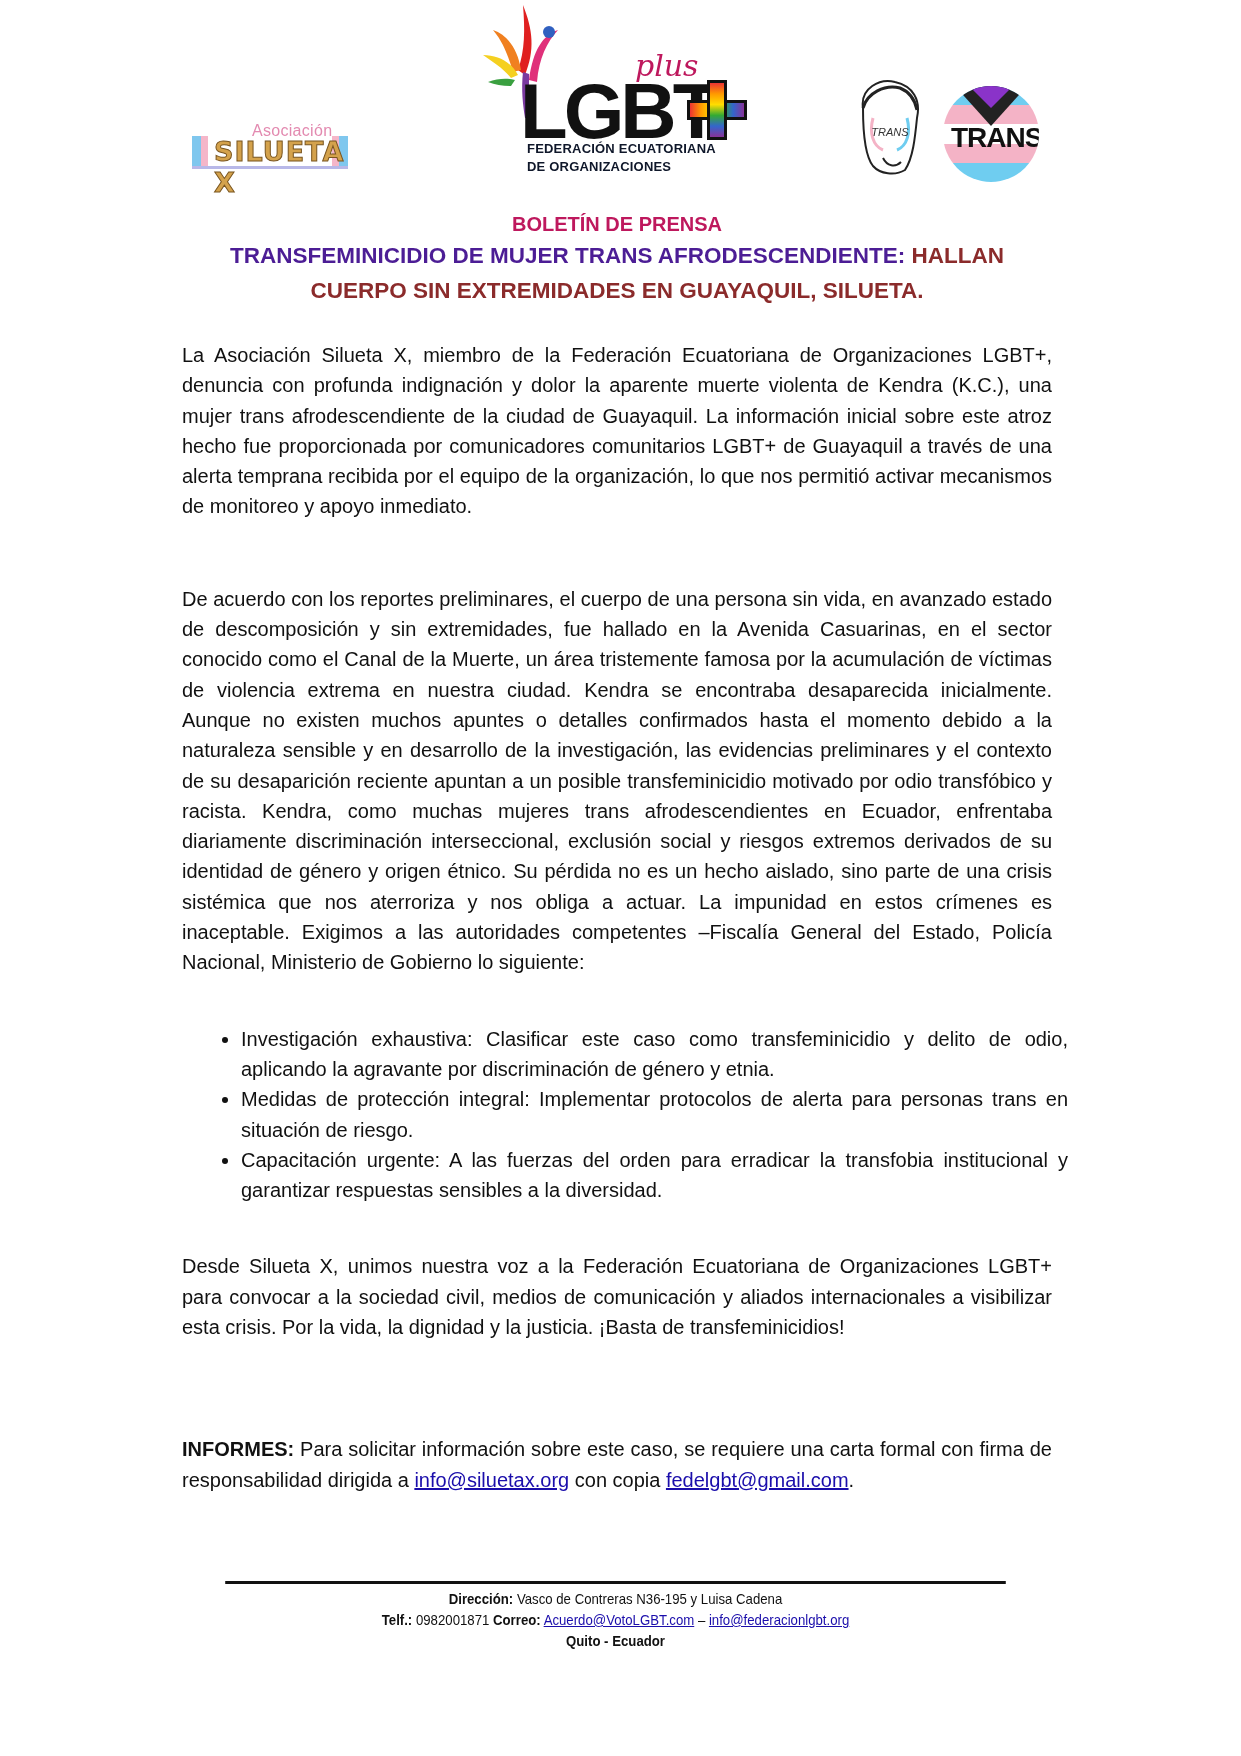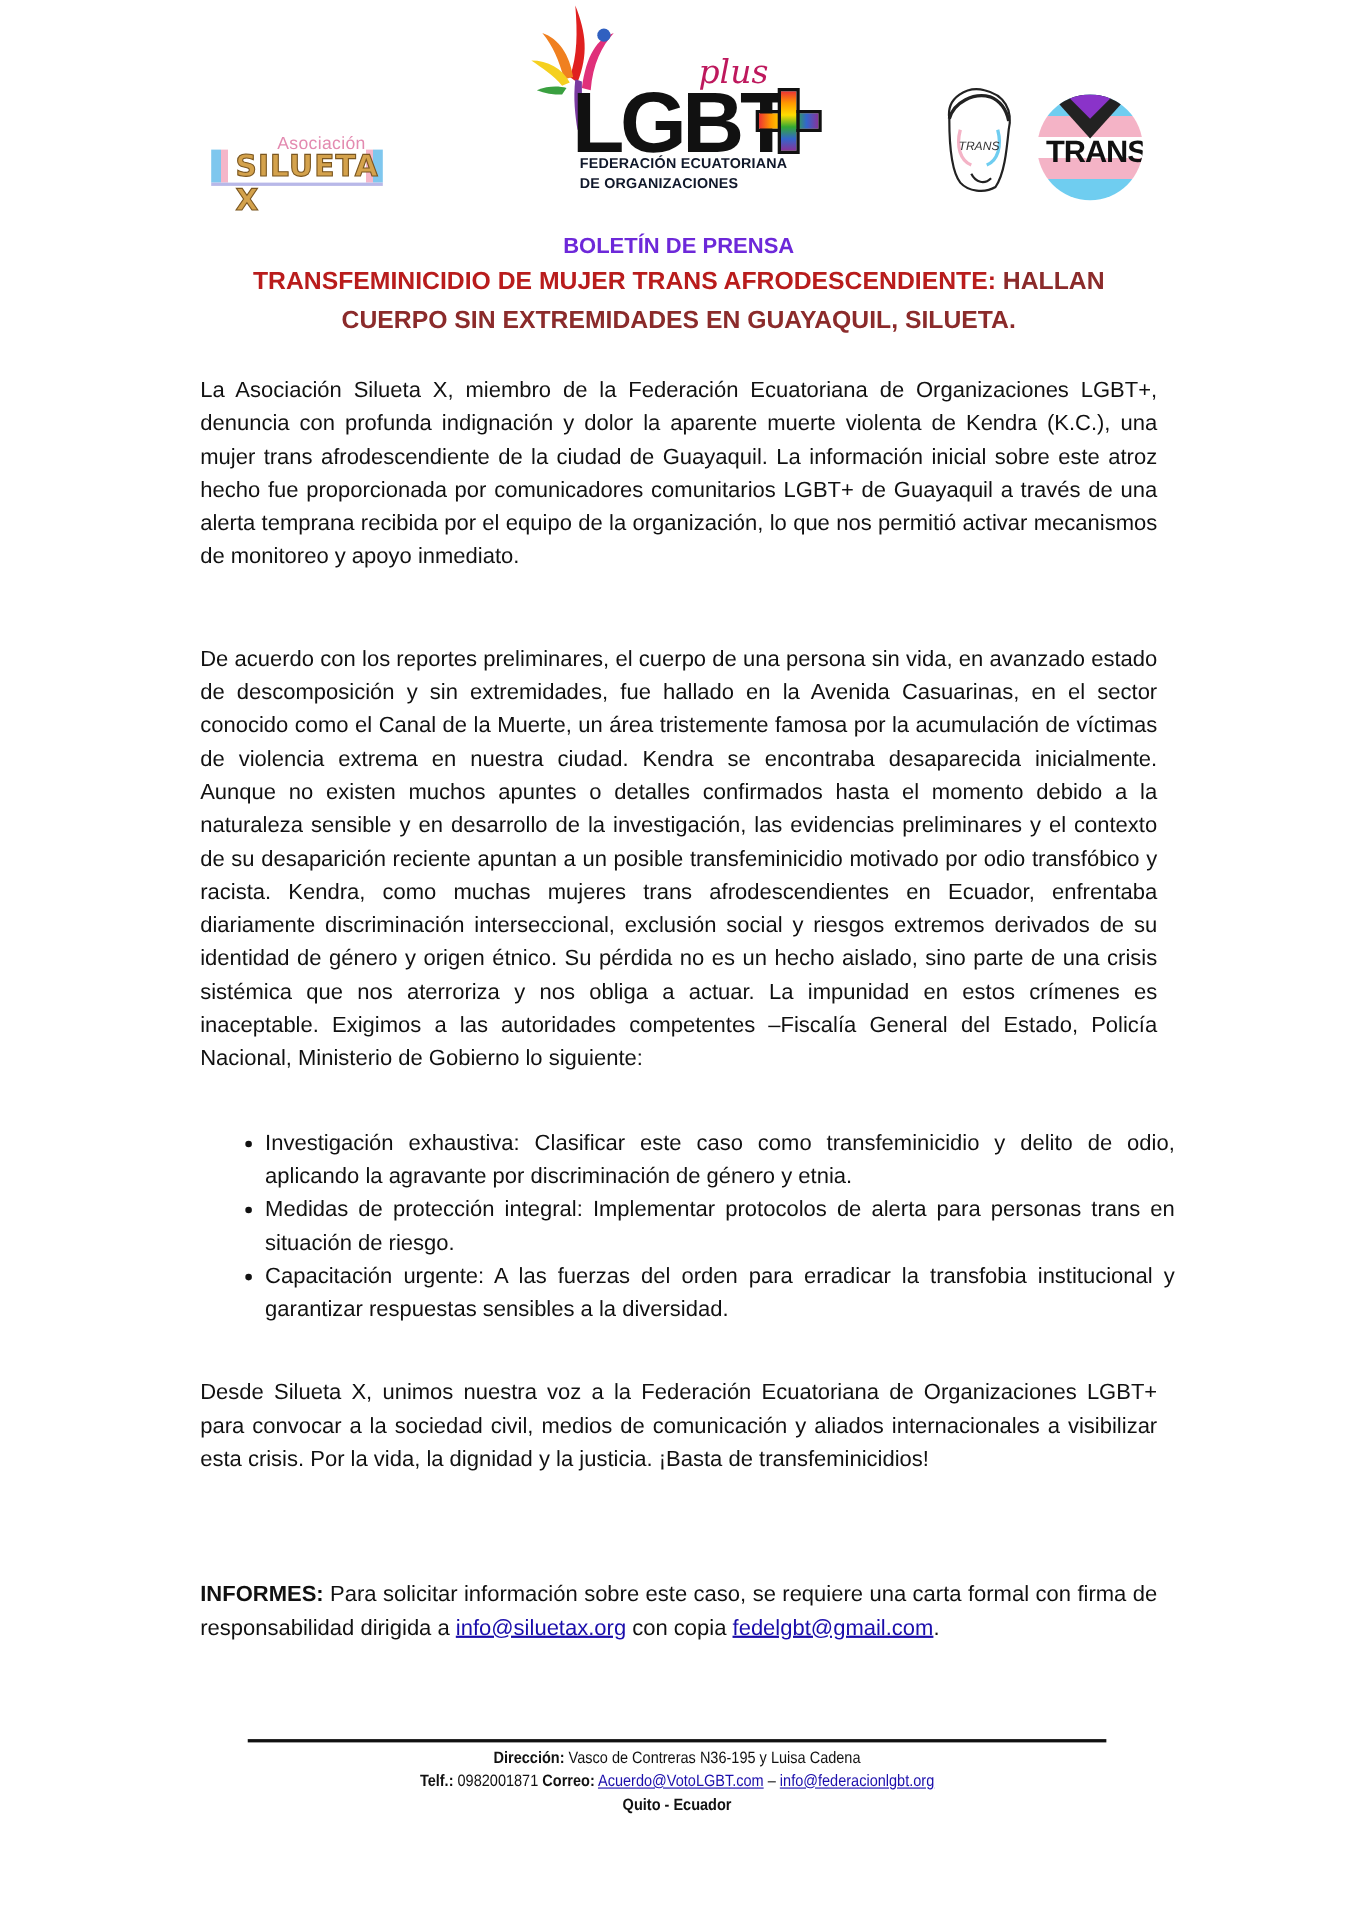--- a/index.html
+++ b/index.html
@@ -25,23 +25,23 @@
   .lgbt-fed { position: absolute; left: 72px; top: 140px; font-size: 13px; font-weight: bold; color: #0f172a; line-height: 18px; letter-spacing: 0.2px; }
   .bird { position: absolute; left: 8px; top: 0; width: 120px; height: 120px; }
   .logo-ftm { position: absolute; left: 855px; top: 78px; width: 70px; height: 100px; }
   .logo-trans { position: absolute; left: 943px; top: 86px; width: 96px; height: 96px; border-radius: 50%;
                 background: linear-gradient(180deg,#6fcdf0 0 20%, #f4b3c6 20% 40%, #fff 40% 60%, #f4b3c6 60% 80%, #6fcdf0 80%); overflow: hidden; }
   .trans-text { position: absolute; left: 8px; top: 36px; font-size: 28px; font-weight: bold; color: #111; letter-spacing: -1px; }
   .trans-v { position: absolute; left: 12px; top: 0; width: 0; height: 0; border-left: 36px solid transparent; border-right: 36px solid transparent; border-top: 40px solid #222; }
   .trans-v2 { position: absolute; left: 26px; top: 0; width: 0; height: 0; border-left: 22px solid transparent; border-right: 22px solid transparent; border-top: 22px solid #8a33c9; }
 
   .doc { position: absolute; left: 166px; top: 210px; width: 902px; }
-  .kicker { text-align: center; color: #6d28d9; font-weight: bold; font-size: 20px; line-height: 28px; }
+  .kicker { text-align: center; color: #be185d; font-weight: bold; font-size: 20px; line-height: 28px; }
   .headline { text-align: center; font-weight: bold; font-size: 22.5px; line-height: 35px; color: #8b2b2b; }
-  .headline .red { color: #b91c1c; }
+  .headline .red { color: #4c1d95; }
   p.body { margin: 16px; font-size: 20px; line-height: 30.3px; text-align: justify; color: #111; }
   .p1 { margin-top: 32px !important; }
   .gap { height: 30px; }
   ul.demands { margin: 0; padding-left: 75px; font-size: 20px; line-height: 30.3px; text-align: justify; }
   ul.demands li { margin: 0; padding-left: 0; }
   .date { font-weight: bold; font-size: 20px; line-height: 30px; }
   .info-label { font-weight: bold; }
   a.link { color: #1a0dab; text-decoration: underline; }
   .footer { position: absolute; left: 172px; top: 1581px; width: 887px; border-top: 3px solid #111; text-align: center;
             font-family: "Liberation Sans", sans-serif; font-size: 15px; line-height: 21px; color: #111; padding-top: 4px; transform: scaleX(0.88); transform-origin: center top; }

